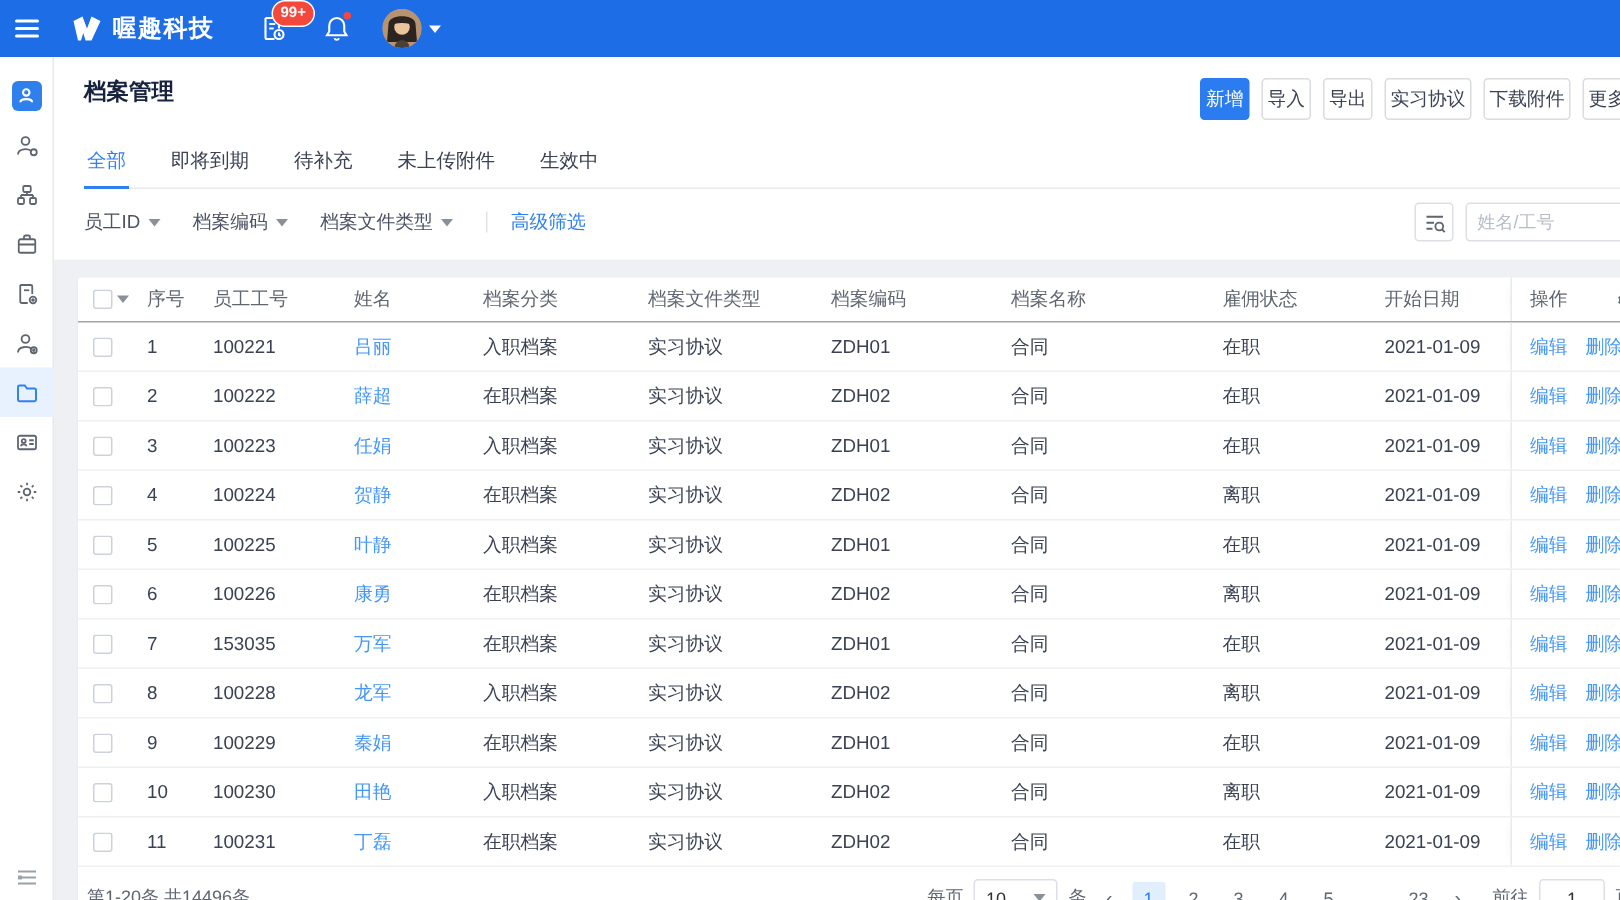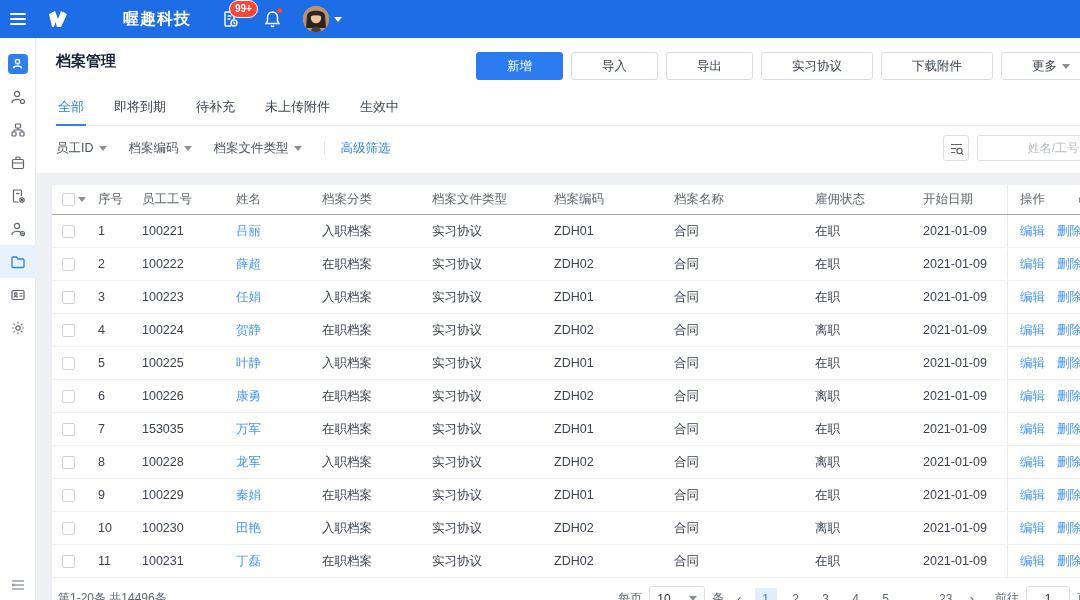--- a/index.html
+++ b/index.html
@@ -5,21 +5,21 @@
   * { margin:0; padding:0; box-sizing:border-box; }
   html,body { width:1080px; height:600px; overflow:hidden; }
   body { font-family:"Liberation Sans","DejaVu Sans",sans-serif; font-size:13px; color:#303133; background:#eef0f4; }
 
   
   .navbar { height:38px; background:#1d6de6; display:flex; align-items:center; color:#fff; padding:0 12px 0 0; }
   .nav-burger { width:36px; display:flex; justify-content:center; cursor:pointer; }
   .burger { width:16px; }
   .burger span { display:block; height:2px; background:#fff; margin:3px 0; border-radius:1px; }
   .brand { display:flex; align-items:center; gap:7px; margin:0 28px 0 12px; }
-  .brand-name { font-size:16px; font-weight:bold; letter-spacing:1px;margin-left:48px; }
+  .brand-name { font-size:16px; font-weight:bold; letter-spacing:1px; }
   .nav-menu { display:flex; align-items:center; gap:8px; flex:1; }
   .nav-item { padding:5px 14px; border-radius:3px; cursor:pointer; font-size:13px; white-space:nowrap; }
   .nav-item.active { background:rgba(255,255,255,0.24); }
   .nav-right { display:flex; align-items:center; gap:20px; }
   .nav-ic { position:relative; width:22px; height:22px; display:flex; align-items:center; justify-content:center; cursor:pointer; }
   .badge { position:absolute; top:-8px; left:10px; background:#f5483d; color:#fff; font-size:10px; line-height:1; padding:3px 5px; border-radius:9px; border:1px solid #fff; font-weight:bold; }
   .dot { position:absolute; top:-1px; right:0; width:7px; height:7px; background:#f5483d; border-radius:50%; border:1px solid #1d6de6; }
   .avatar-wrap { display:flex; align-items:center; gap:5px; cursor:pointer; }
   .avatar { width:26px; height:26px; border-radius:50%; overflow:hidden; background:#caa27e; }
   .caret-w { width:0; height:0; border-left:4px solid transparent; border-right:4px solid transparent; border-top:5px solid #fff; }
@@ -31,37 +31,37 @@
   .side-ic.active-row { background:#e8f2fe; }
   .prim-box { width:20px; height:20px; background:#2f80ed; border-radius:4px; display:flex; align-items:center; justify-content:center; }
   .side-bottom { position:absolute; bottom:8px; left:0; width:36px; display:flex; justify-content:center; color:#9aa1a9; cursor:pointer; }
   .main { flex:1; display:flex; flex-direction:column; }
 
   
   .pagehead { background:#fff; padding:14px 18px 0 20px; }
   .ph-top { display:flex; justify-content:space-between; }
   .page-title { font-size:15px; font-weight:bold; color:#17233d; }
   .actions { display:flex; gap:8px; }
-  .btn { height:28px; padding:0 30px; border:1px solid #d9dce1; border-radius:3px; background:#fff; font-size:12.5px; color:#3b4252; display:flex; align-items:center; gap:5px; cursor:pointer; white-space:nowrap; }
+  .btn { height:28px; padding:0 3px; border:1px solid #d9dce1; border-radius:3px; background:#fff; font-size:12.5px; color:#3b4252; display:flex; align-items:center; gap:5px; cursor:pointer; white-space:nowrap; }
   .btn.primary { background:#2b7cf0; border-color:#2b7cf0; color:#fff; }
   .caret-g { width:0; height:0; border-left:4px solid transparent; border-right:4px solid transparent; border-top:5px solid #8a9099; }
   .tabs { display:flex; gap:26px; margin-top:12px; border-bottom:1px solid #e8eaef; }
   .tab { padding:6px 2px 9px; font-size:13px; color:#3b4252; cursor:pointer; position:relative; }
   .tab.active { color:#2f80ed; }
   .tab.active::after { content:""; position:absolute; left:0; right:0; bottom:-1px; height:2px; background:#2f80ed; }
 
   
   .filterbar { background:#fff; padding:9px 18px 12px 20px; display:flex; align-items:center; }
   .f-item { display:flex; align-items:center; gap:5px; margin-right:22px; color:#4a5160; font-size:12.5px; cursor:pointer; }
   .f-sep { width:1px; height:14px; background:#e0e3e8; margin:0 16px 0 0; }
   .adv { color:#2f80ed; font-size:12.5px; cursor:pointer; }
   .f-right { margin-left:auto; display:flex; align-items:center; gap:8px; }
   .iconbtn { width:26px; height:26px; border:1px solid #dcdfe6; border-radius:3px; display:flex; align-items:center; justify-content:center; color:#5f6670; cursor:pointer; background:#fff; }
   .searchbox { width:124px; height:26px; border:1px solid #dcdfe6; border-radius:3px; display:flex; align-items:center; background:#fff; padding:0 7px; }
-  .searchbox input { border:0; outline:0; flex:1; width:80px; font-size:12px; color:#303133; font-family:inherit;text-align:right; }
+  .searchbox input { border:0; outline:0; flex:1; width:80px; font-size:12px; color:#303133; font-family:inherit; }
   .searchbox input::placeholder { color:#b6bcc6; }
 
   
   .card-zone { flex:1; padding:12px 16px 0 16px; overflow:hidden; }
   .card { background:#fff; border-radius:2px; height:434px; display:flex; flex-direction:column; box-shadow:0 1px 2px rgba(31,45,61,0.05); }
   .t-head,.t-row { display:flex; align-items:center; }
   .t-head { height:33px; border-bottom:1px solid #a3a3a3; color:#5f6670; font-size:12.5px; }
   .t-row { height:33px; border-bottom:1px solid #eef0f4; font-size:12.5px; color:#3b4252; }
   .cell { padding-right:6px; white-space:nowrap; overflow:hidden; }
   .c-check { width:46px; padding-left:10px; display:flex; align-items:center; gap:3px; }

